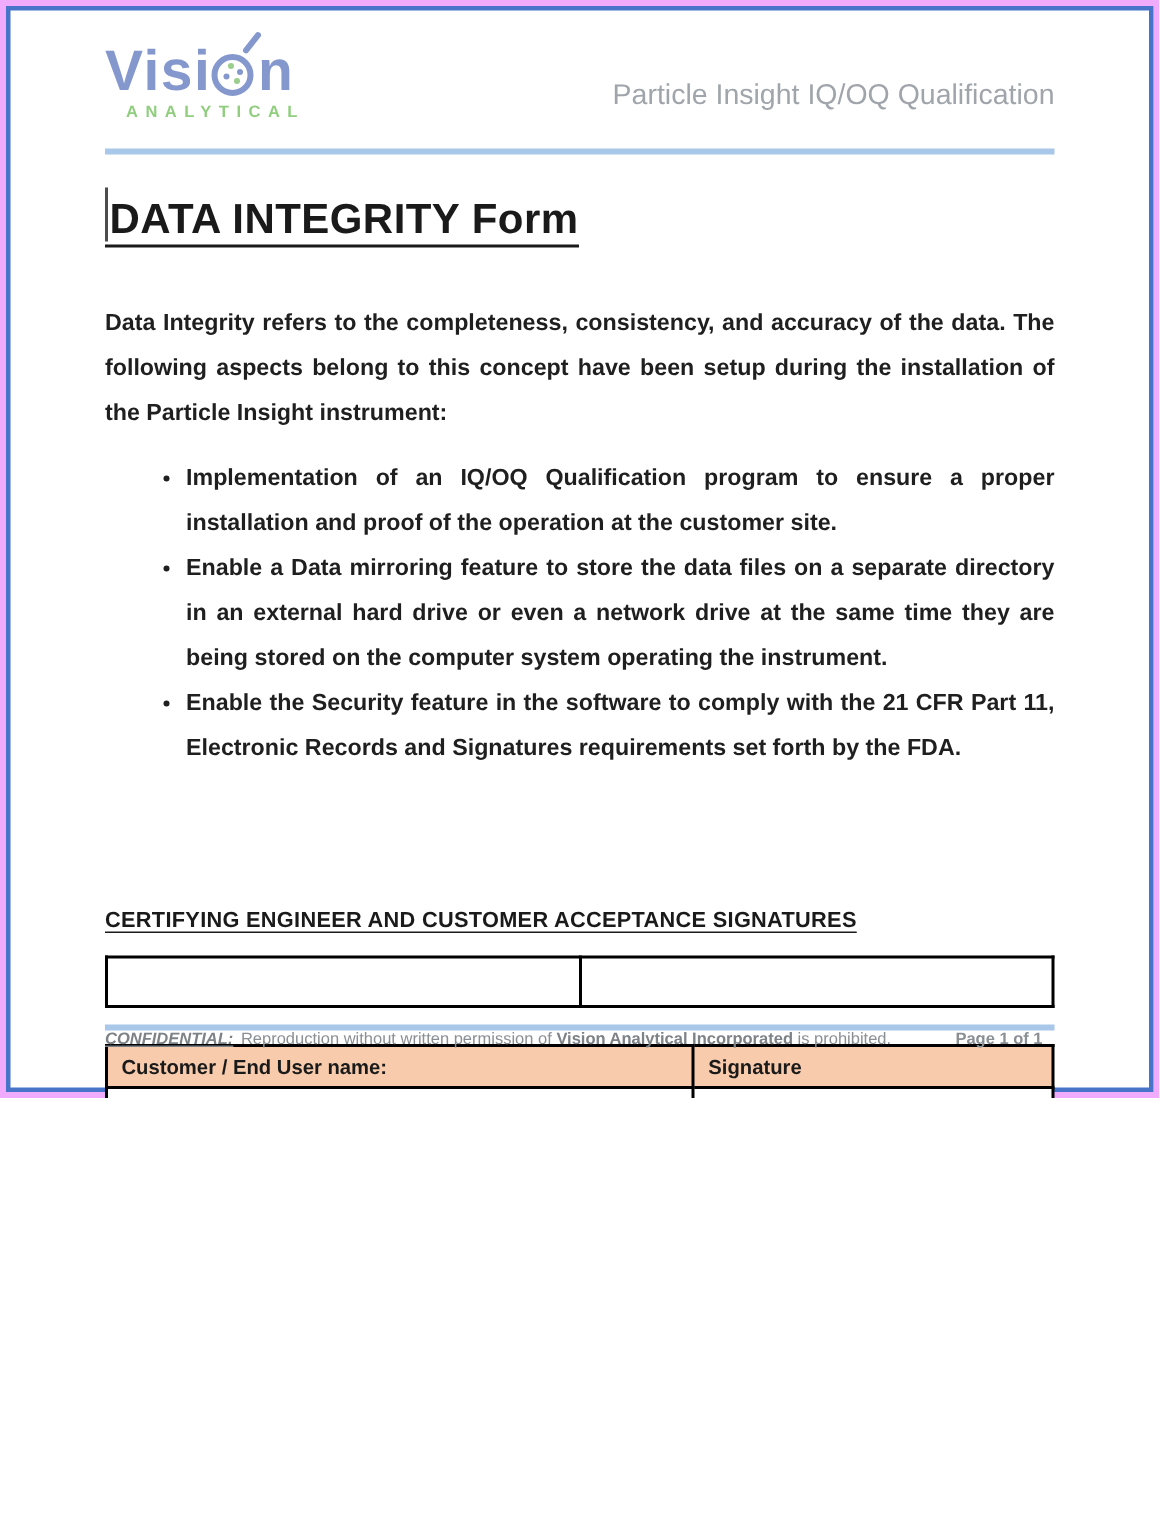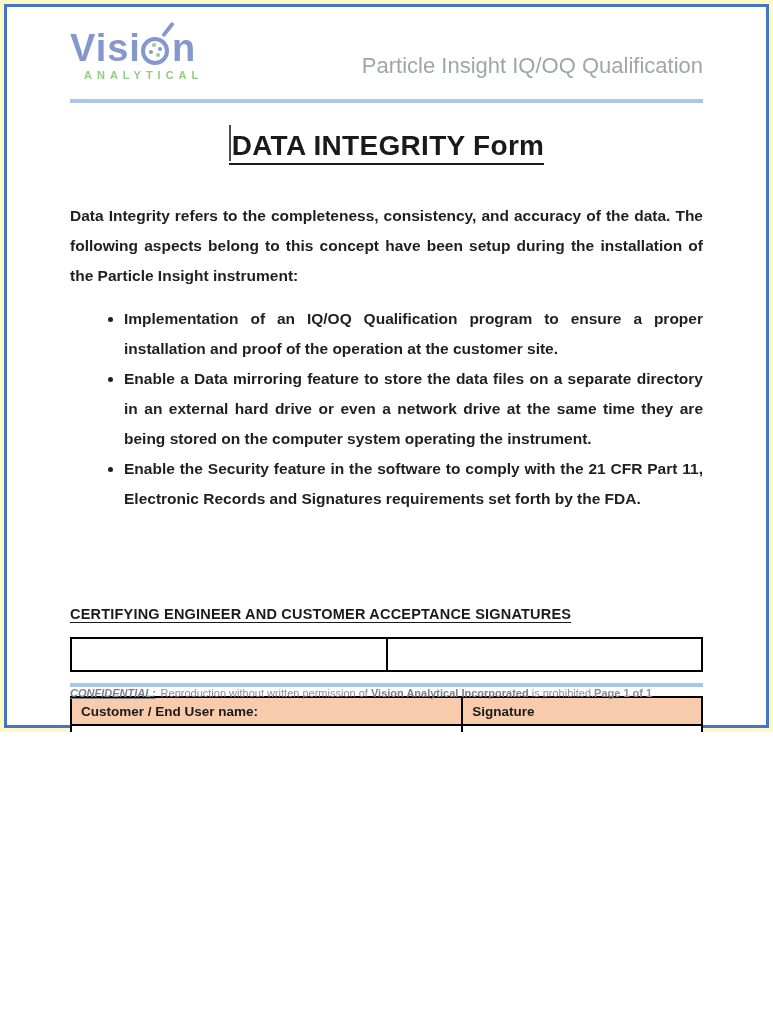--- a/index.html
+++ b/index.html
@@ -1,41 +1,41 @@
 <!DOCTYPE html>
 <html><head>
 <meta charset="utf-8">
 <style>
   * { margin:0; padding:0; box-sizing:border-box; }
   html,body { background:#ffffff; }
   body { font-family:"Liberation Sans", sans-serif; width:773px; }
 
-  .page { position:relative; width:773px; height:732px; padding:4px; background:#fef9c3; }
+  .page { position:relative; width:773px; height:732px; padding:4px; background:#f0abfc; }
   .page-frame { position:relative; width:100%; height:100%; border:3px solid #4774C9; background:#fff;
                 padding:16px 63px 0 63px; }
 
   
   .header { display:flex; justify-content:space-between; align-items:flex-start; height:74px; }
   .logo { line-height:1; padding-top:6px; }
   .logo-word { font-size:38px; font-weight:600; color:#8598CE; letter-spacing:1px; white-space:nowrap; }
   .magnifier { display:inline-block; position:relative; width:31px; height:34px; vertical-align:-4px; }
   .mag-circle { position:absolute; left:0; bottom:0; width:28px; height:28px; border:4px solid #8598CE; border-radius:50%; }
   .mag-handle { position:absolute; width:4px; height:17px; background:#8598CE; right:2px; top:-10px;
                 transform:rotate(38deg); border-radius:2px; }
   .mag-dot { position:absolute; width:4px; height:4px; border-radius:50%; background:#9BCD8C; left:11px; top:12px;
              box-shadow:6px 4px 0 #8598CE, -3px 7px 0 #8598CE, 4px 10px 0 #9BCD8C; }
   .logo-sub { font-size:11px; font-weight:bold; color:#90CE7E; letter-spacing:5px; margin-top:3px; padding-left:14px; }
-  .doc-title { font-size:22px; color:#A0A5AB; margin-top:30px; }
+  .doc-title { font-size:19px; color:#A0A5AB; margin-top:30px; }
 
   
   .rule { height:3px; border-top:3px solid #A9C7E8; border-bottom:1px solid #A9C7E8; }
   .rule-header { margin-top:2px; }
 
   
-  .title { text-align:center; margin-top:22px; }
+  .title { text-align:left; margin-top:22px; }
   .title-inner { display:inline-block; border-bottom:2px solid #1a1a1a; padding-bottom:1px; }
   .caret { display:inline-block; width:2px; height:36px; background:#4d4d4d; vertical-align:-6px; margin-right:1px; }
   .title-text { font-size:28px; font-weight:bold; color:#1a1a1a; letter-spacing:0.3px; }
 
   
   .bodytext { font-size:15.5px; font-weight:bold; color:#1f1f1f; line-height:30px; text-align:justify; }
   .intro { margin-top:36px; }
   .bullets { margin-top:13px; margin-bottom:16px; padding-left:54px; list-style-position:outside; }
   .bullets li { text-align:justify; }
 
@@ -53,21 +53,21 @@
   .name-col { width:62%; }
 
   .date-label { font-size:14px; font-weight:bold; color:#1a1a1a; margin-top:12px;
                 text-decoration:underline; text-underline-offset:2px; display:inline-block; }
   .date-table { width:403px; margin-top:5px;border-radius:17px; }
   .date-table th, .date-table td { width:33.33%; }
 
   
   .footer { position:absolute; left:63px; right:63px; bottom:26px; }
   .rule-footer { border-top:1px solid #A9C7E8; border-bottom:3px solid #A9C7E8; height:3px; }
-  .footer-row { display:flex; justify-content:flex-start; font-size:11px; color:#8a8f94; }
+  .footer-row { display:flex; justify-content:space-between; font-size:11px; color:#8a8f94; }
   .conf { font-weight:bold; font-style:italic; text-decoration:underline; color:#7d8287; margin-right:2px; }
   .company { font-weight:bold; color:#7d8287; }
   .page-num { font-weight:bold; color:#8a8f94; padding-right:8px; }
 </style>
 </head>
 <body>
 
 <div class="page">
   <div class="page-frame">
 

